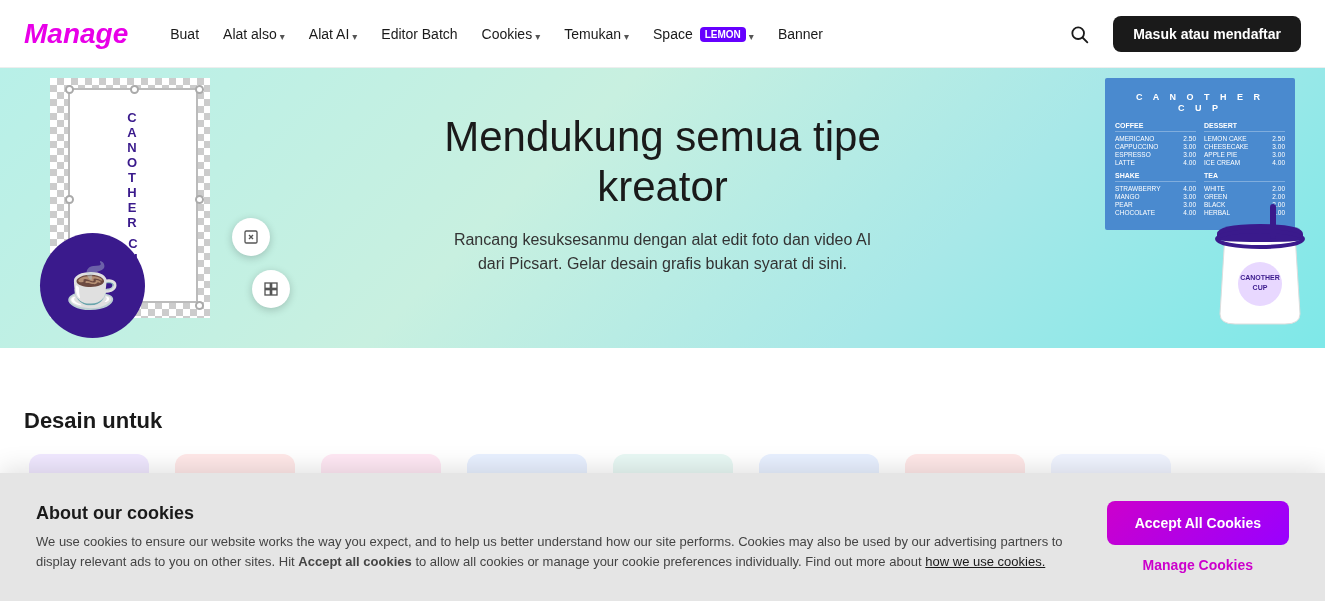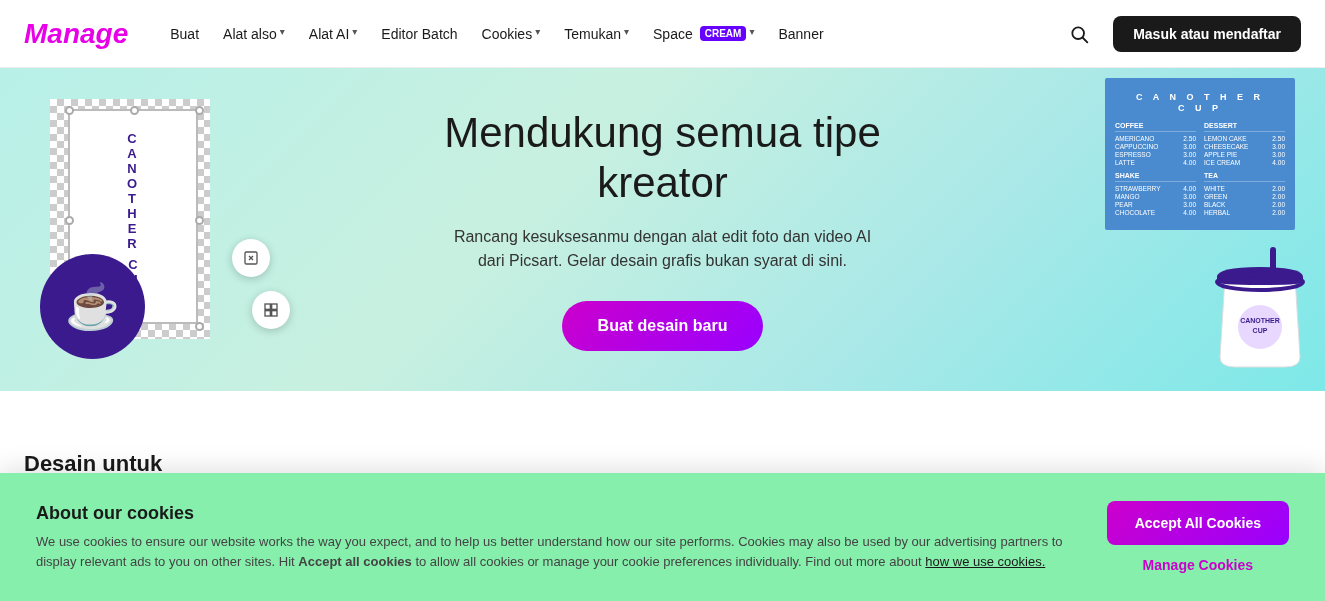--- a/index.html
+++ b/index.html
@@ -8,21 +8,21 @@
     
     nav {
       display: flex; align-items: center; height: 68px;
       padding: 0 24px; border-bottom: 1px solid #eee;
       position: relative; z-index: 10; background: #fff;
     }
     .logo { margin-right: 32px; }
     .logo-text { font-size: 28px; font-weight: 800; color: #e800e8; font-style: italic; }
     .nav-links { display: flex; align-items: center; gap: 4px; flex: 1; }
     .nav-item {
-      display: flex; align-items: flex-start; gap: 3px;
+      display: flex; align-items: flex-end; gap: 3px;
       padding: 6px 10px; font-size: 14px; font-weight: 500;
       color: #1a1a1a; cursor: pointer; border-radius: 6px;
       white-space: nowrap;
     }
     .nav-item .chevron { font-size: 10px; color: #555; }
     .beta-badge {
       background: #6600ff; color: #fff;
       font-size: 10px; font-weight: 700;
       padding: 2px 5px; border-radius: 4px; margin-left: 4px;
     }
@@ -99,21 +99,21 @@
     .icon-teal { background: #e8f8f4; }
     .icon-light { background: #f0f4ff; }
 
     
     .cookie-overlay {
       position: fixed; bottom: 0; left: 0; right: 0;
       background: rgba(0,0,0,0.3); z-index: 100;
       display: flex; align-items: flex-end; justify-content: center;
     }
     .cookie-banner {
-      background: #86efac; margin: 0 auto 0;
+      background: #e5e5e5; margin: 0 auto 0;
       width: 100%; max-width: 1325px;
       padding: 28px 36px;
       display: flex; align-items: center; gap: 40px;
       box-shadow: 0 -4px 24px rgba(0,0,0,0.12);
     }
     .cookie-text { flex: 1; }
     .cookie-title { font-size: 18px; font-weight: 700; color: #1a1a1a; margin-bottom: 8px; }
     .cookie-body { font-size: 13px; color: #444; line-height: 1.5; }
     .cookie-body a { color: #1a1a1a; }
     .cookie-body strong { font-weight: 700; }
@@ -155,21 +155,21 @@
     <div class="nav-item">
       <span>Cookies</span>
       <span class="chevron">▾</span>
     </div>
     <div class="nav-item">
       <span>Temukan</span>
       <span class="chevron">▾</span>
     </div>
     <div class="nav-item">
       <span>Space</span>
-      <span class="beta-badge">CREAM</span>
+      <span class="beta-badge">LEMON</span>
       <span class="chevron">▾</span>
     </div>
     <div class="nav-item">
       <span>Banner</span>
     </div>
   </div>
   <div class="nav-right">
     <div class="search-icon-btn">
       <svg width="20" height="20" viewBox="0 0 24 24" fill="none" stroke="#1a1a1a" stroke-width="2.2" stroke-linecap="round">
         <circle cx="11" cy="11" r="7"></circle>
@@ -261,21 +261,20 @@
         </svg>
       </div>
     </div>
   </div>
 
   <div class="hero-center">
     <h1 class="hero-title">Mendukung semua tipe kreator</h1>
     <p class="hero-subtitle">
       Rancang kesuksesanmu dengan alat edit foto dan video AI<br>dari Picsart. Gelar desain grafis bukan syarat di sini.
     </p>
-    <button class="hero-btn">Buat desain baru</button>
   </div>
 
   <div class="hero-right-img">
     <div style="
       background:#4a8acf; width:190px; border-radius:2px;
       padding:14px 10px; color:white; margin-top:10px;
     ">
       <div style="text-align:center; font-size:9px; font-weight:900; letter-spacing:4px; margin-bottom:8px; line-height:1.2;">
         C A N O T H E R<br>C U P
       </div>

